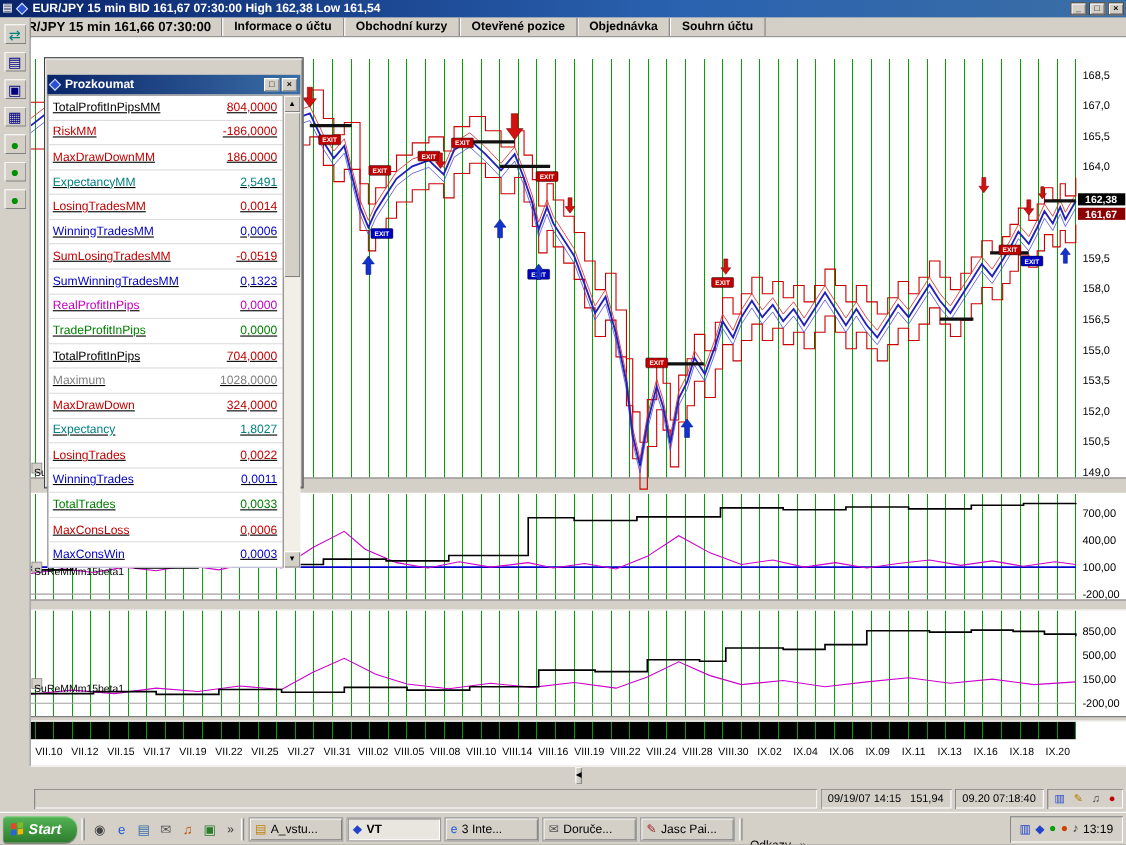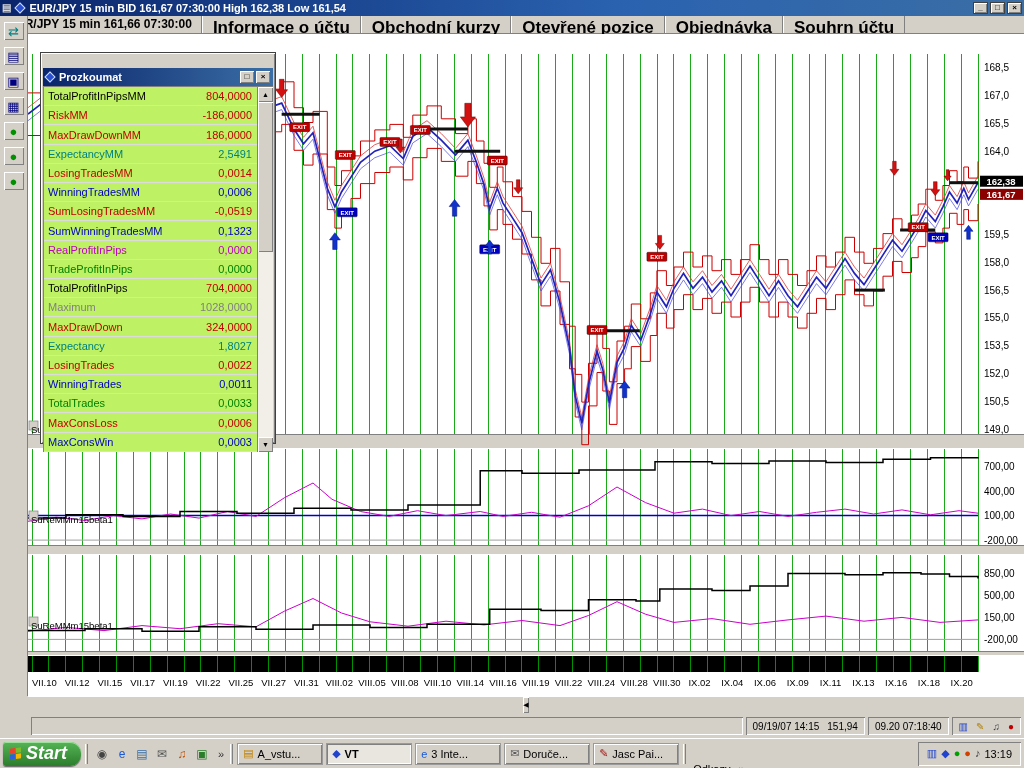--- a/index.html
+++ b/index.html
@@ -17,21 +17,21 @@
   .winbtns{margin-left:auto;display:flex;}
   .wbtn{width:15px;height:12px;background:#d4d0c8;color:#000;margin-left:2px;
     box-shadow:inset 1px 1px 0 #fff,inset -1px -1px 0 #808080;border:1px solid #404040;
     font-size:8px;line-height:10px;text-align:center;font-weight:bold;}
 
   
   #tabrow{position:absolute;left:0;top:16px;width:1024px;height:18px;background:#d4d0c8;
     display:flex;align-items:stretch;border-bottom:1px solid #808080;}
   .charttab{font-weight:bold;font-size:12px;padding:1px 10px 0 8px;white-space:nowrap;
     box-shadow:inset -1px 0 0 #808080;}
-  .tab{font-weight:bold;font-size:17px;padding:2px 11px 0 11px;white-space:nowrap;
+  .tab{font-weight:bold;font-size:11px;padding:2px 11px 0 11px;white-space:nowrap;
     box-shadow:inset 1px 0 0 #ffffff, inset -1px 0 0 #808080;}
 
   
   #lefttoolbar{position:absolute;left:0;top:16px;width:28px;height:680px;background:#d4d0c8;
     border-right:1px solid #808080;display:flex;flex-direction:column;align-items:center;
     padding-top:6px;gap:7px;}
   .ltico{width:20px;height:18px;display:flex;align-items:center;justify-content:center;
     font-size:13px;background:#d4d0c8;box-shadow:inset 1px 1px 0 #fff,inset -1px -1px 0 #808080;}
 
   
@@ -41,21 +41,21 @@
 
   
   #inspector{position:absolute;left:40px;top:52px;width:236px;height:392px;background:#d4d0c8;
     border:1px solid #404040;box-shadow:inset 1px 1px 0 #fff,inset -1px -1px 0 #808080;padding:2px;}
   .dtitle{height:18px;background:linear-gradient(90deg,#0a246a,#3a6ea5);color:#fff;font-weight:bold;
     font-size:11px;display:flex;align-items:center;padding:0 3px;gap:5px;margin-top:13px;}
   .dbtns{margin-left:auto;display:flex;}
   .dbtn{width:14px;height:12px;background:#d4d0c8;color:#000;margin-left:2px;
     box-shadow:inset 1px 1px 0 #fff,inset -1px -1px 0 #808080;font-size:8px;line-height:11px;
     text-align:center;font-weight:bold;}
-  .dbody{position:relative;background:#bef264;height:366px;border-top:1px solid #808080;border-left:1px solid #808080;}
+  .dbody{position:relative;background:#ffffff;height:430px;border-top:1px solid #808080;border-left:1px solid #808080;text-decoration:underline;}
   #inspector-rows{height:100%;display:flex;flex-direction:column;}
   .irow{flex:1 1 auto;display:flex;align-items:center;font-size:11px;padding:0 4px;
     border-bottom:1px solid #dcdcdc;}
   .ilabel{white-space:nowrap;}
   .ivalue{margin-left:auto;padding-right:17px;white-space:nowrap;}
   .dscroll{position:absolute;right:0;top:0;width:16px;height:100%;background:#f2efe9;
     border-left:1px solid #808080;display:flex;flex-direction:column;}
   .dsbtn{flex:0 0 15px;background:#d4d0c8;box-shadow:inset 1px 1px 0 #fff,inset -1px -1px 0 #808080;
     font-size:7px;text-align:center;line-height:15px;}
   .dsthumb{flex:0 0 150px;background:#d4d0c8;box-shadow:inset 1px 1px 0 #fff,inset -1px -1px 0 #808080;}
@@ -81,21 +81,21 @@
   .spanel{height:18px;box-shadow:inset 1px 1px 0 #808080,inset -1px -1px 0 #fff;
     display:flex;align-items:center;padding:0 7px;gap:8px;white-space:nowrap;}
   .spanel.grow{flex:1 1 auto;}
   .stico{font-size:10px;}
 
   
   #taskbar{position:absolute;left:0;top:738px;width:1024px;height:30px;background:#d4d0c8;
     border-top:1px solid #fff;display:flex;align-items:center;gap:4px;padding:0 3px;}
   #startbtn{height:24px;flex:0 0 auto;display:flex;align-items:center;gap:5px;padding:0 14px 0 7px;
     background:linear-gradient(#55b455,#2c7d2c);color:#fff;font-weight:bold;font-style:italic;
-    font-size:18px;border-radius:3px 11px 11px 3px;box-shadow:inset 0 1px 0 #9be09b,0 1px 1px #666;}
+    font-size:13px;border-radius:3px 11px 11px 3px;box-shadow:inset 0 1px 0 #9be09b,0 1px 1px #666;}
   .flag{display:inline-grid;grid-template-columns:5px 5px;gap:1px;transform:skewY(-8deg);}
   .flag i{width:5px;height:5px;display:block;}
   .fr{background:#e8442c}.fg{background:#7cbb2a}.fb{background:#2a64d8}.fy{background:#f3b700}
   .tgrip{flex:0 0 3px;height:20px;border-left:1px solid #fff;border-right:1px solid #808080;}
   .qlico{flex:0 0 20px;height:20px;display:flex;align-items:center;justify-content:center;font-size:12px;}
   .chev{font-size:11px;color:#333;padding:0 2px;}
   .taskbtn{flex:0 0 86px;height:22px;background:#d4d0c8;display:flex;align-items:center;gap:4px;
     padding:0 5px;font-size:11px;white-space:nowrap;overflow:hidden;
     box-shadow:inset 1px 1px 0 #fff,inset -1px -1px 0 #808080;border:1px solid #9a9a9a;}
   .taskbtn.active{background:#e9e6df;font-weight:bold;

